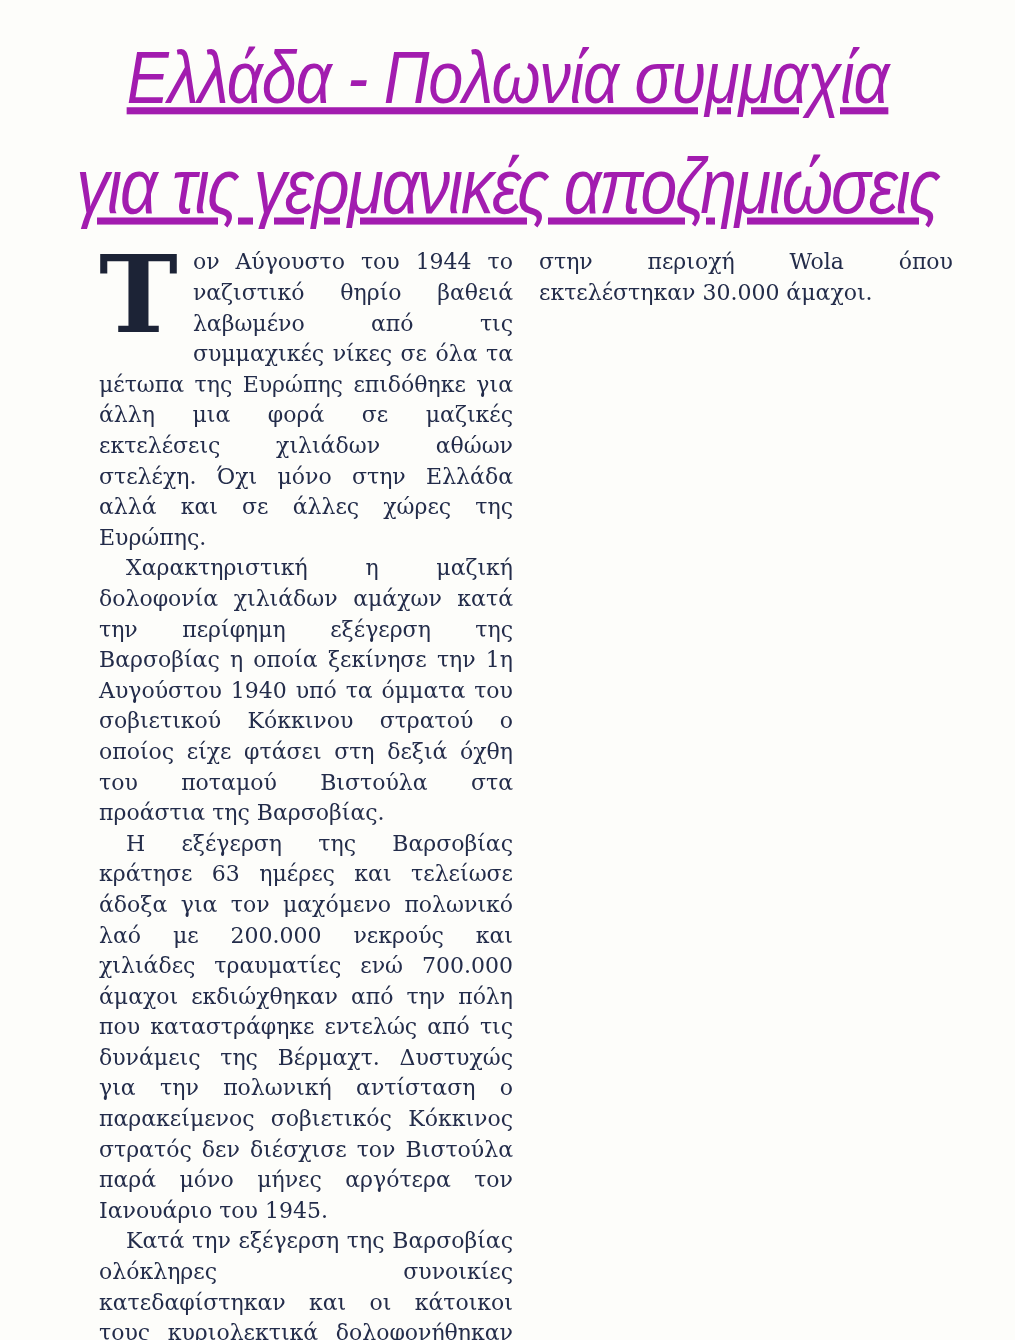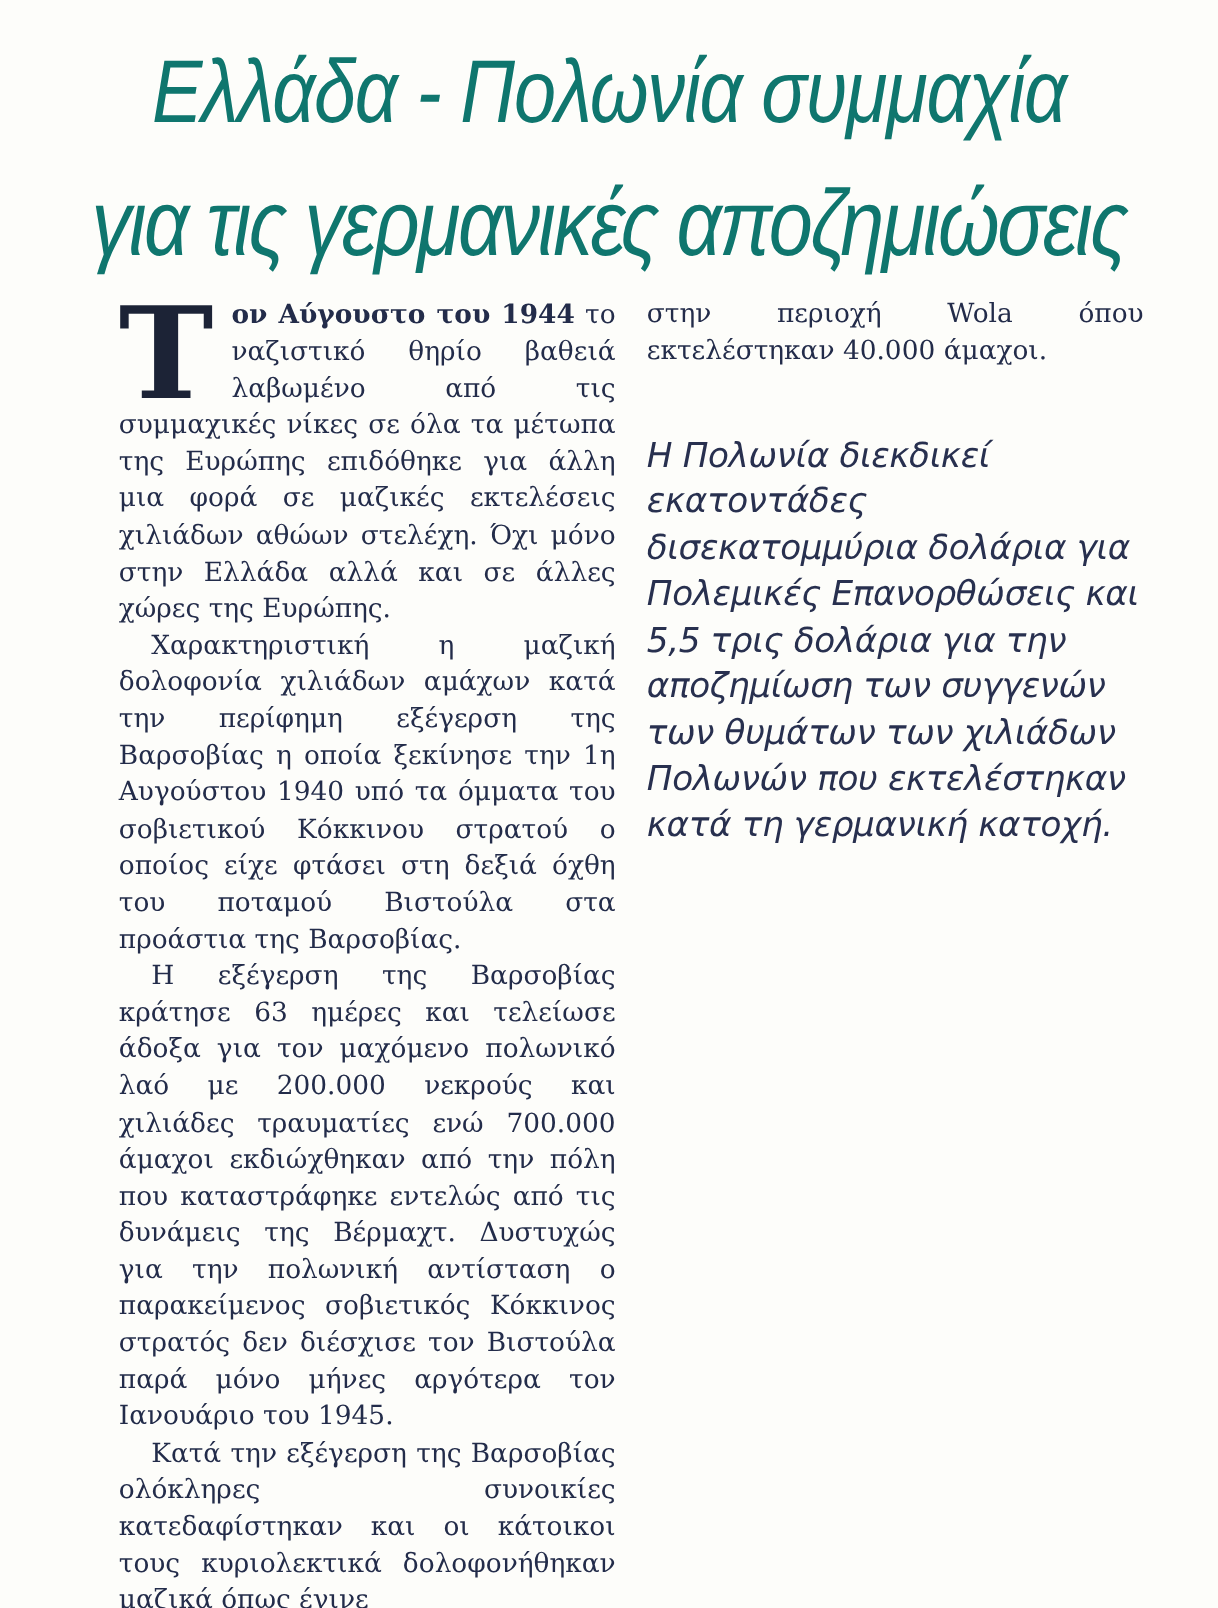--- a/index.html
+++ b/index.html
@@ -6,21 +6,22 @@
   .page{
     width:1015px;height:1340px;position:relative;overflow:hidden;
     background:#fdfdfa;margin:0 auto;
   }
   
   .headline{
     text-align:center;
     padding-top:40px;
     font-family:"Liberation Sans",sans-serif;
     font-style:italic;
-    color:#0f766e;
+    color:#a21caf;
+    text-decoration:underline;
   }
   .hl1{
     font-size:63px;
     line-height:1.05;
     transform:scaleY(1.18);
     transform-origin:50% 20%;
     letter-spacing:-1px;
     white-space:nowrap;
   }
   .hl2{
@@ -49,21 +50,21 @@
   .indent-lg{text-indent:36px;}
   .dropcap{
     float:left;
     font-family:"DejaVu Serif",serif;
     font-weight:bold;
     font-size:106px;
     line-height:80px;
     padding:8px 15px 4px 0;
     color:#1c2336;
   }
-  .lead-bold{font-weight:bold;}
+  .lead-bold{font-weight:normal;}
   .pullquote{
     font-family:"DejaVu Sans",sans-serif;
     font-style:italic;
     font-size:28.5px;
     line-height:38.5px;
     text-align:left;
     letter-spacing:-0.3px;
     color:#28304f;
     margin:52px 0 44px 0;
   }
@@ -83,18 +84,17 @@
     <div class="col">
       <p>
         <span class="dropcap">Τ</span><span class="lead-bold">ον Αύγουστο του 1944</span><span> το ναζιστικό θηρίο βαθειά λαβωμένο από τις συμμαχικές νίκες σε όλα τα μέτωπα της Ευρώπης επιδόθηκε για άλλη μια φορά σε μαζικές εκτελέσεις χιλιάδων αθώων στελέχη. Όχι μόνο στην Ελλάδα αλλά και σε άλλες χώρες της Ευρώπης.</span>
       </p>
       <p class="indent">Χαρακτηριστική η μαζική δολοφονία χιλιάδων αμάχων κατά την περίφημη εξέγερση της Βαρσοβίας η οποία ξεκίνησε την 1η Αυγούστου 1940 υπό τα όμματα του σοβιετικού Κόκκινου στρατού ο οποίος είχε φτάσει στη δεξιά όχθη του ποταμού Βιστούλα στα προάστια της Βαρσοβίας.</p>
       <p class="indent">Η εξέγερση της Βαρσοβίας κράτησε 63 ημέρες και τελείωσε άδοξα για τον μαχόμενο πολωνικό λαό με 200.000 νεκρούς και χιλιάδες τραυματίες ενώ 700.000 άμαχοι εκδιώχθηκαν από την πόλη που καταστράφηκε εντελώς από τις δυνάμεις της Βέρμαχτ. Δυστυχώς για την πολωνική αντίσταση ο παρακείμενος σοβιετικός Κόκκινος στρατός δεν διέσχισε τον Βιστούλα παρά μόνο μήνες αργότερα τον Ιανουάριο του 1945.</p>
       <p class="indent">Κατά την εξέγερση της Βαρσοβίας ολόκληρες συνοικίες κατεδαφίστηκαν και οι κάτοικοι τους κυριολεκτικά δολοφονήθηκαν μαζικά όπως έγινε</p>
     </div>
 
     <div class="col">
-      <p>στην περιοχή Wola όπου εκτελέστηκαν 40.000 άμαχοι.</p>
-      <div class="pullquote">Η Πολωνία διεκδικεί εκατοντάδες δισεκατομμύρια δολάρια για Πολεμικές Επανορθώσεις και 5,5 τρις δολάρια για την αποζημίωση των συγγενών των θυμάτων των χιλιάδων Πολωνών που εκτελέστηκαν κατά τη γερμανική κατοχή.</div>
+      <p>στην περιοχή Wola όπου εκτελέστηκαν 30.000 άμαχοι.</p>
     </div>
 
   </div>
 </div>
 
 </body></html>

